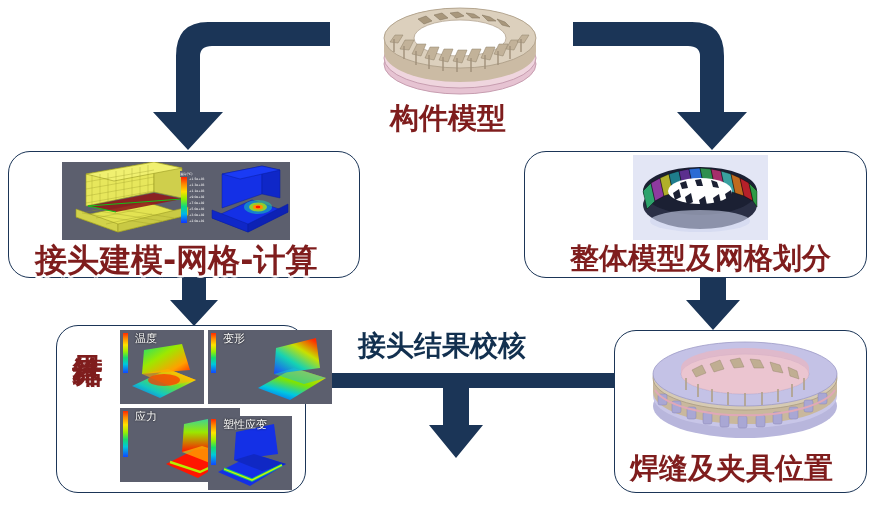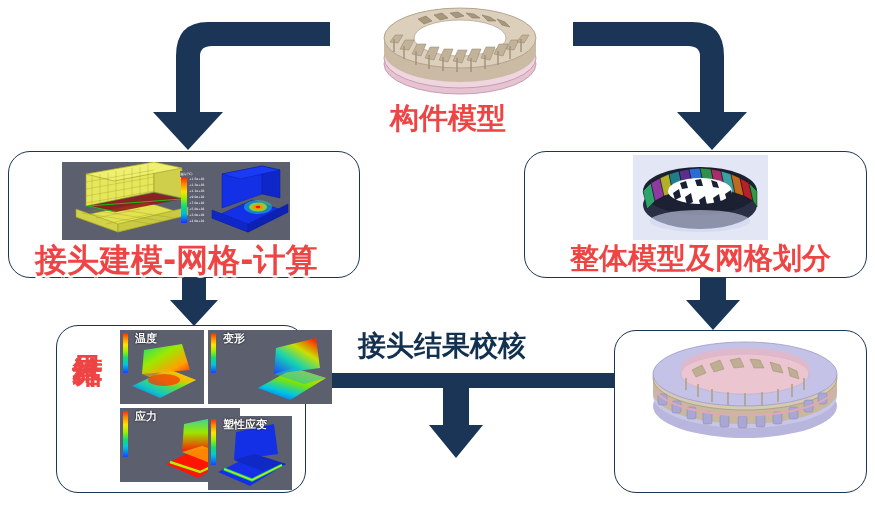--- a/index.html
+++ b/index.html
@@ -26,21 +26,21 @@
     border-radius: 22px;
     box-sizing: border-box;
     z-index: 5;
   }
 
   
   .cn-label {
     position: absolute;
     font-family: "DejaVu Sans", "Liberation Sans", sans-serif;
     font-weight: bold;
-    color: #ef4444;
+    color: #7f1d1d;
     letter-spacing: 0px;
     white-space: nowrap;
     text-shadow:
       -1.5px -1.5px 0 #fff,  1.5px -1.5px 0 #fff,
       -1.5px  1.5px 0 #fff,  1.5px  1.5px 0 #fff,
       -1.5px 0 0 #fff, 1.5px 0 0 #fff,
       0 -1.5px 0 #fff, 0 1.5px 0 #fff;
     z-index: 9;
   }
 
@@ -71,21 +71,21 @@
   .quad {
     position: absolute;
     background: #5c5f6e;
     overflow: hidden;
   }
   .quad-title {
     position: absolute;
     left: 15px; top: 1px;
     font-family: "DejaVu Sans", "Liberation Sans", sans-serif;
     font-size: 11px;
-    font-weight: bold;
+    font-weight: normal;
     color: #ffffff;
     white-space: nowrap;
     z-index: 4;
     text-shadow: 0 0 2px #000;
   }
   .cbar {
     position: absolute;
     left: 3px; top: 3px;
     width: 5px; height: 40px;
     background: linear-gradient(to bottom,
@@ -439,14 +439,15 @@
         <rect x="133" y="78" width="9" height="12" rx="2"></rect>
         <rect x="149" y="73" width="9" height="12" rx="2"></rect>
         <rect x="164" y="66" width="9" height="12" rx="2"></rect>
         <rect x="178" y="59" width="9" height="11" rx="2"></rect>
       </g>
 
       <path d="M 15,56 A 92,32 0 0 0 195,56" fill="none" stroke="#e0a8b8" stroke-width="2"></path>
     </svg>
   </div>
 
+  <div class="cn-label" style="left:630px; top:449px; font-size:29px;">焊缝及夹具位置</div>
 
 </div>
 
 </body></html>

